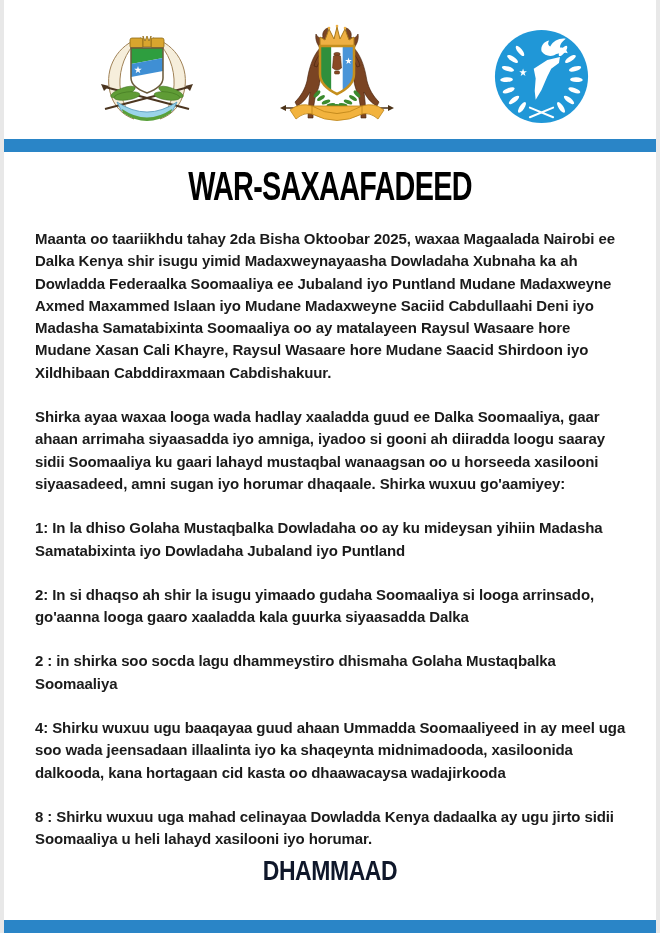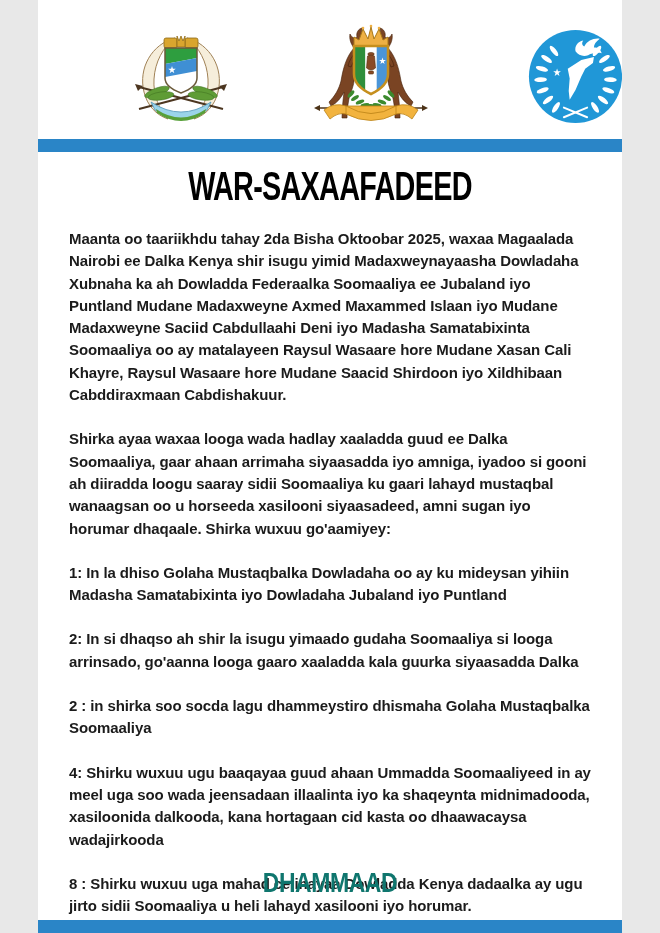--- a/index.html
+++ b/index.html
@@ -4,21 +4,21 @@
 <style>
   :root{
     --accent:#2a85c7;
     --roundel:#2097d7;
     --text:#1b1b1b;
     --page-bg:#ffffff;
   }
   *{box-sizing:border-box;}
   body{margin:0;background:#e8e8e8;font-family:"Liberation Sans", sans-serif;}
   .page{
-    position:relative;width:584px;height:933px;margin:0 auto;
+    position:relative;width:652px;height:933px;margin:0 auto;
     background:var(--page-bg);overflow:hidden;
   }
   .emblem{position:absolute;}
   .emblem svg{display:block;width:100%;height:100%;}
   .emblem-jubaland{left:87px;top:30px;width:112px;height:97px;}
   .emblem-puntland{left:272px;top:24px;width:122px;height:105px;}
   .emblem-roundel{left:489px;top:28px;width:97px;height:97px;}
   .roundel-bg{fill:var(--roundel);}
   .accent-bar{position:absolute;left:0;right:0;height:13px;background:var(--accent);}
   .accent-bar.top{top:139px;}
@@ -32,23 +32,23 @@
   .content{
     position:absolute;top:228px;left:31px;right:29px;
     color:var(--text);
   }
   .content p{
     margin:0 0 22px 0;
     font-size:15px;line-height:22.3px;font-weight:700;letter-spacing:-0.1px;
     text-align:left;
   }
   .closing{
-    position:absolute;top:856px;left:0;right:0;margin:12px;
+    position:absolute;top:856px;left:0;right:0;margin:0;
     text-align:center;font-weight:700;font-size:28px;line-height:30px;
-    color:#0f766e;white-space:nowrap;
+    color:#0f172a;white-space:nowrap;
   }
   .closing .condense{transform:scaleX(0.82);letter-spacing:-0.5px;}
 </style>
 </head>
 <body>
 
 <div class="page">
 
   <header>
 

